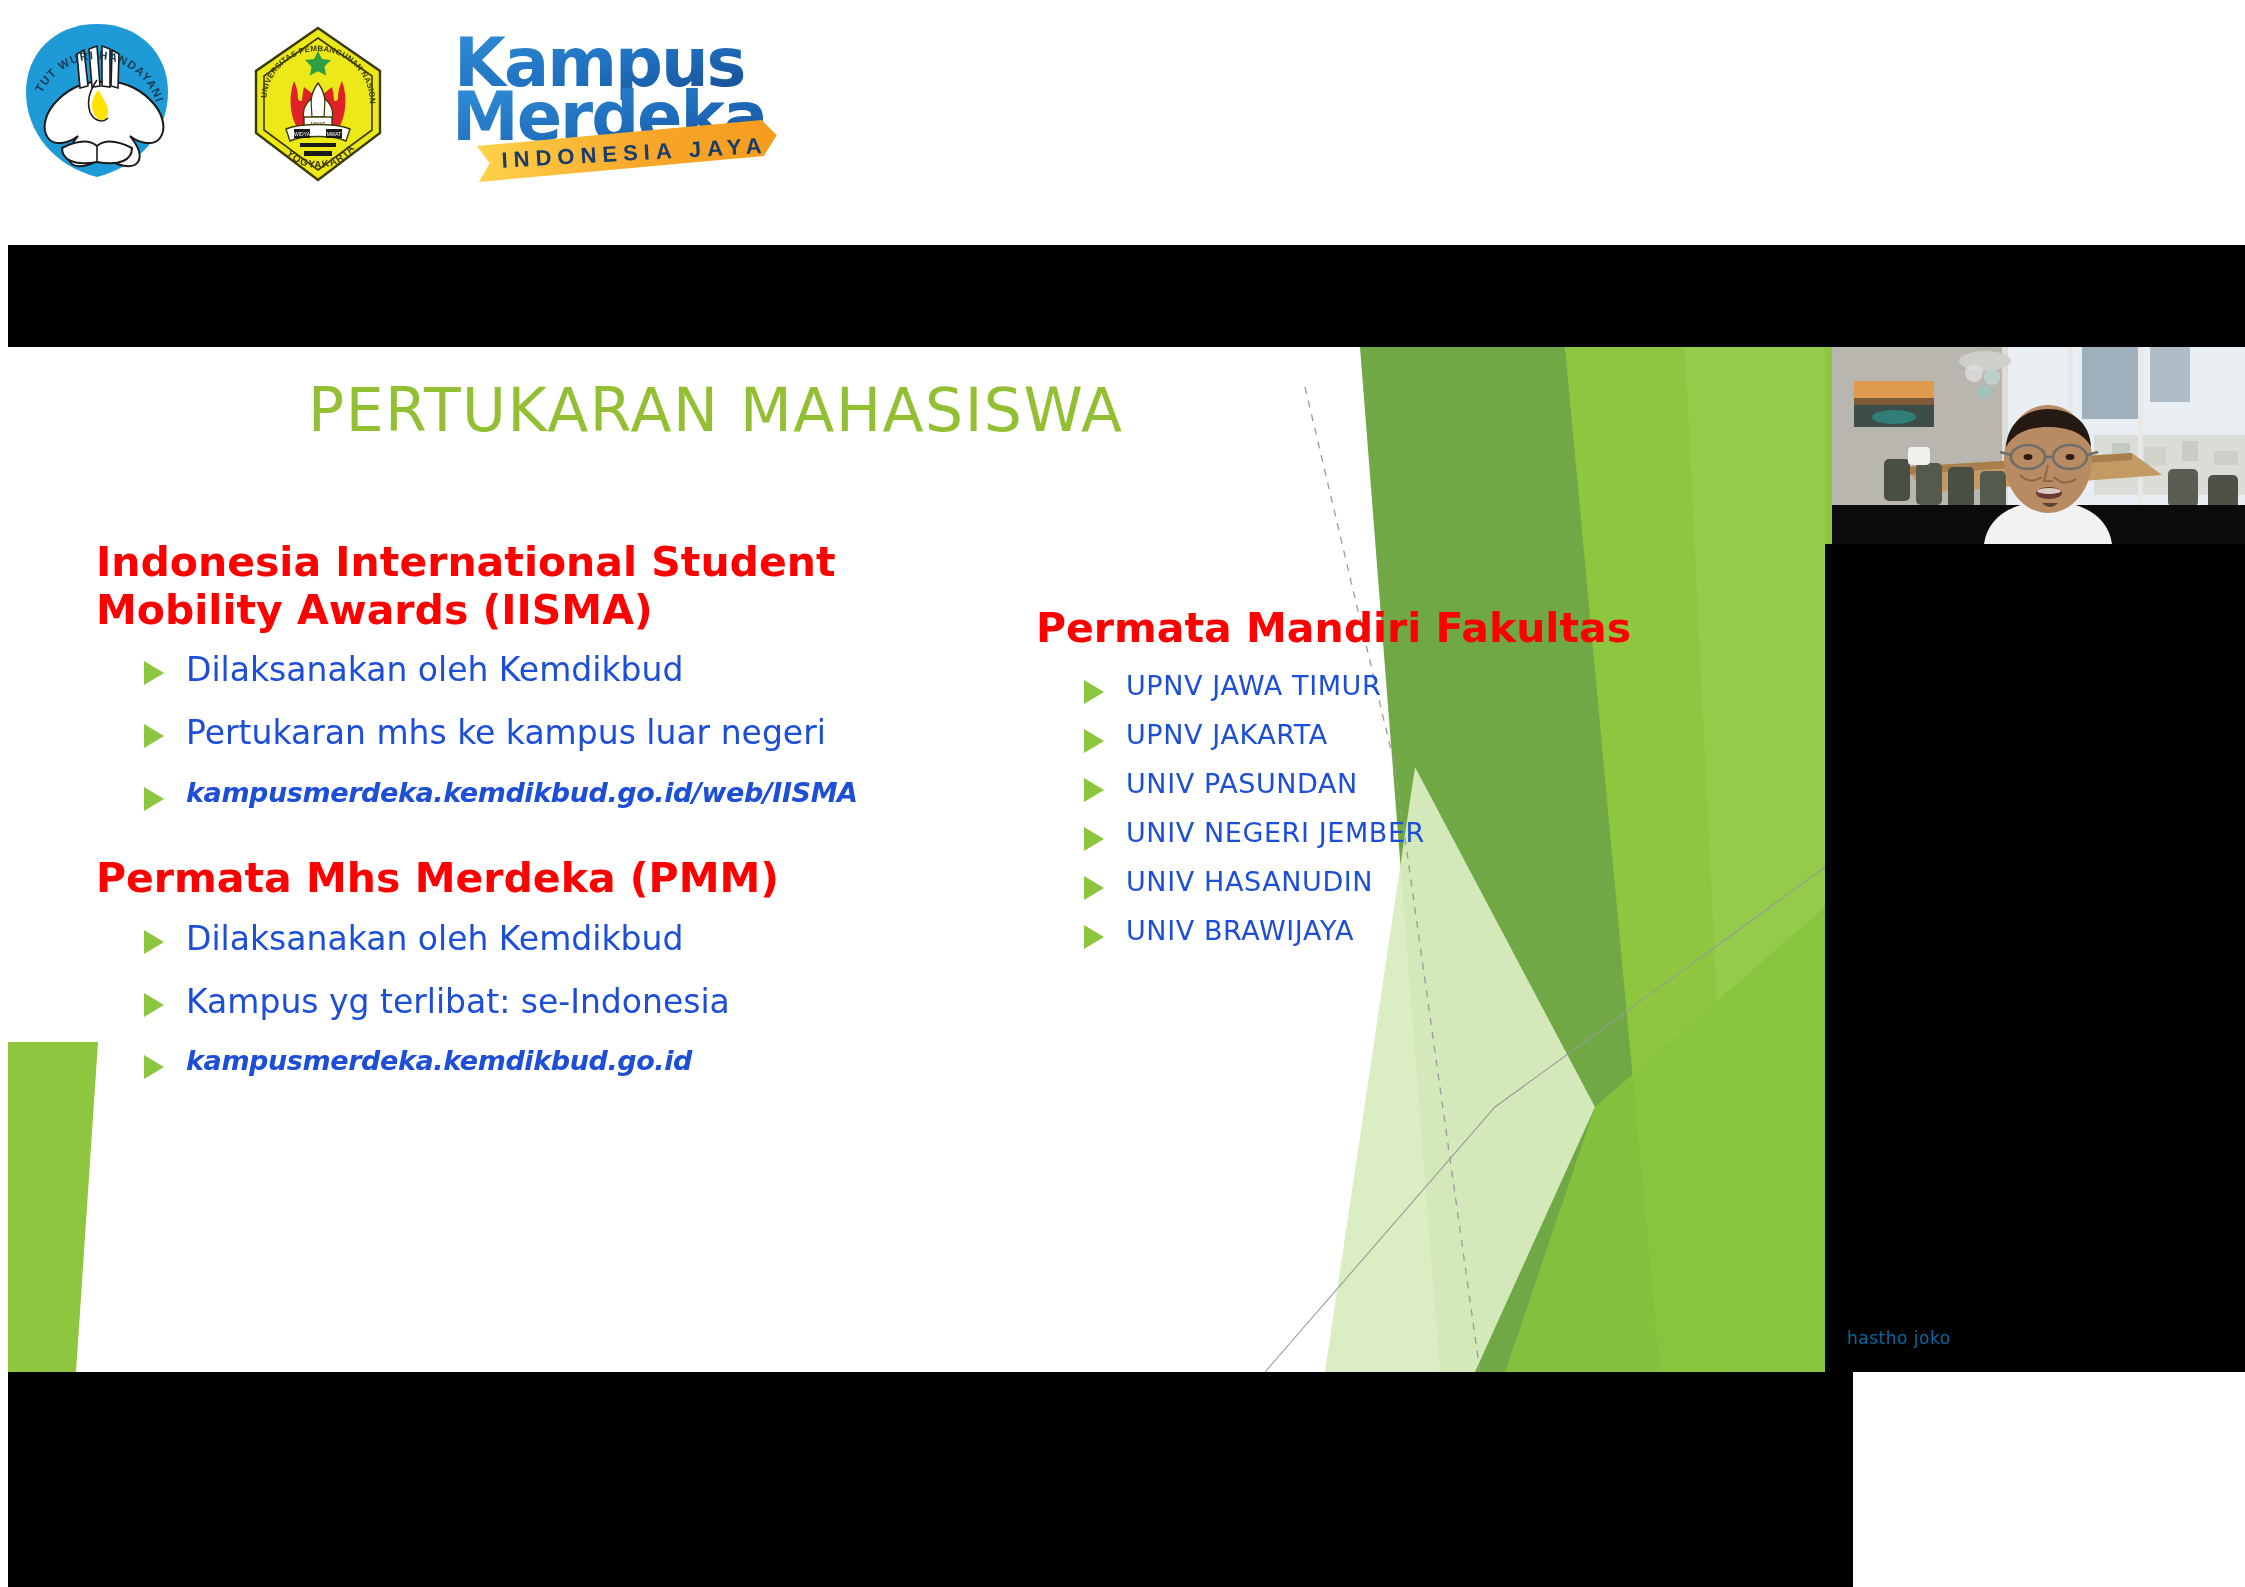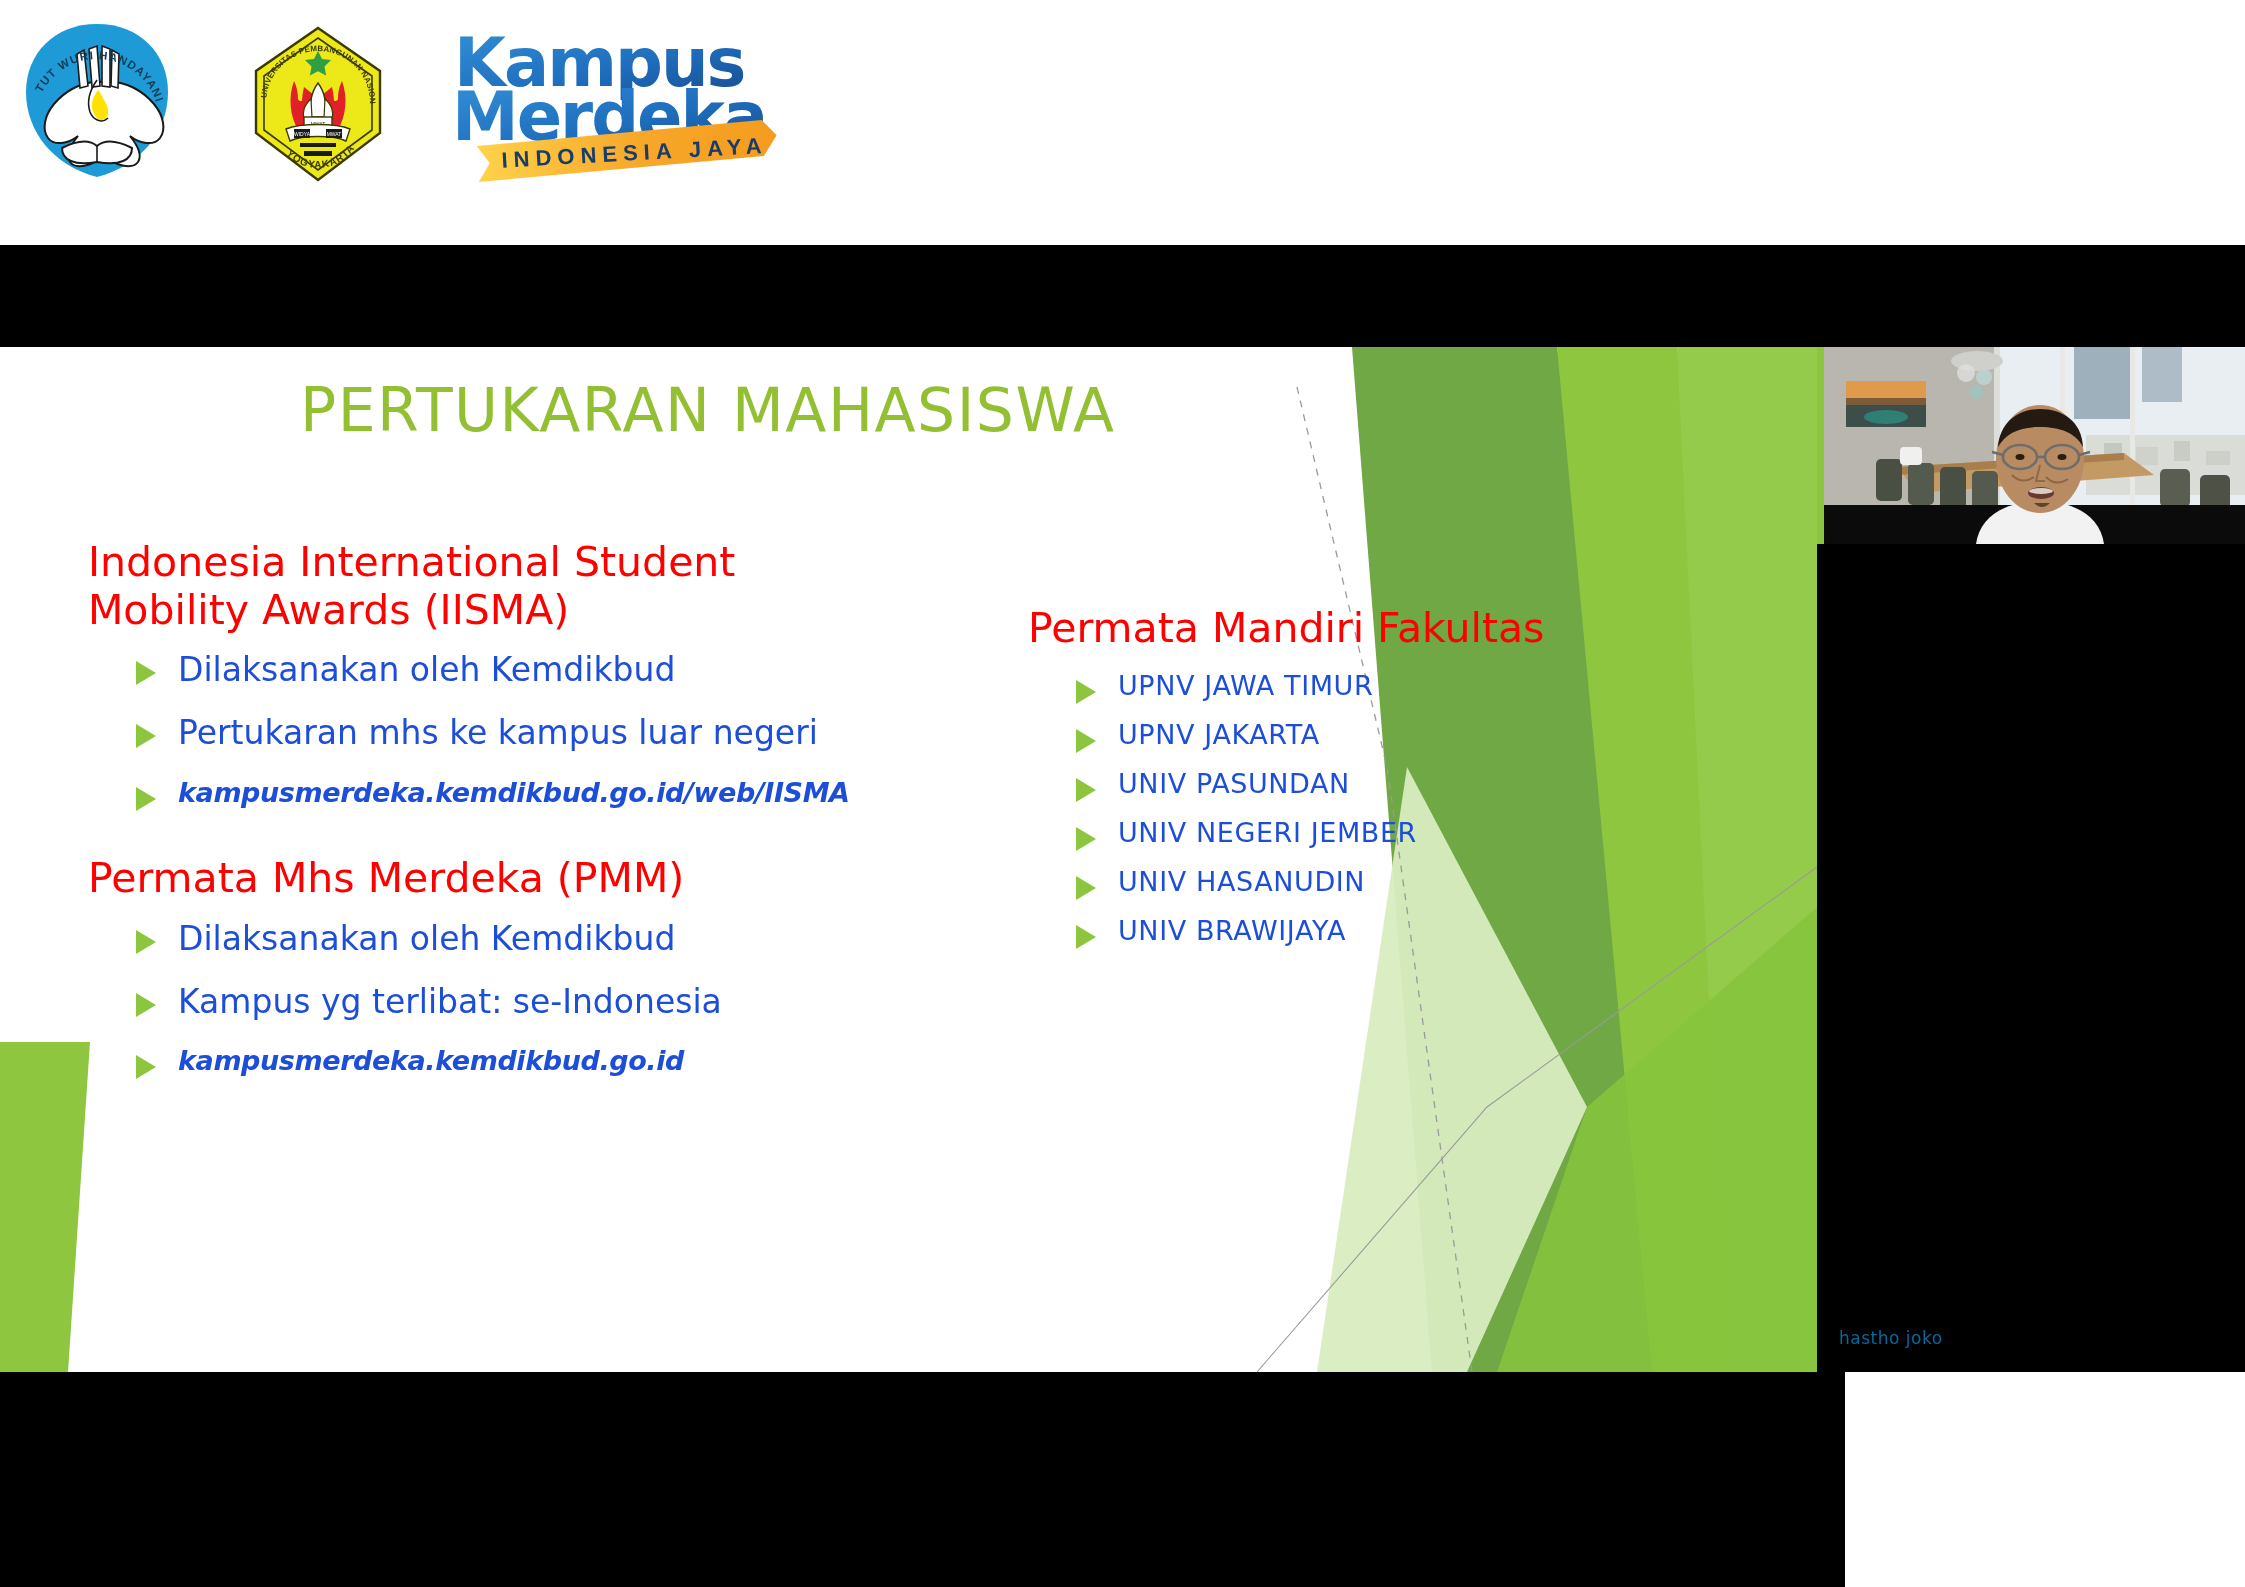--- a/index.html
+++ b/index.html
@@ -13,21 +13,21 @@
   .logo { position:absolute; }
 
   
   #logo-kemdikbud { left:22px; top:20px; width:150px; height:160px; }
   
   #logo-upn { left:248px; top:25px; width:140px; height:158px; }
   
   #logo-km { left:452px; top:22px; width:345px; height:168px; }
 
   
-  #video-region { position:absolute; left:0; top:245px; width:1845px; height:1342px; background:#000000; }
+  #video-region { position:absolute; left:8px; top:245px; width:1845px; height:1342px; background:#000000; }
 
   #letterbox-top { position:absolute; left:0; top:0; width:2245px; height:102px; background:#000000; }
 
   
   #slide {
     position:absolute; left:0; top:102px; width:1817px; height:1025px;
     background:#ffffff; overflow:hidden;
   }
 
   
@@ -40,21 +40,21 @@
     font-size:60px; color:#93BF33; letter-spacing:1.5px;
     font-family:"DejaVu Sans", sans-serif; font-weight:400;
     white-space:nowrap;
   }
 
   .col { position:absolute; }
   #col-left  { left:88px;  top:192px; width:790px; }
   #col-right { left:1016px; top:258px; width:500px;margin-left:12px; }
 
   .sect-head {
-    color:#FF0000; font-size:41px; font-weight:normal;
+    color:#FF0000; font-size:41px; font-weight:bold;
     font-family:"DejaVu Sans", sans-serif;
     line-height:1.16; margin-bottom:18px; white-space:nowrap;
   }
   .sect-head.wrap { white-space:normal; }
 
   .blist { list-style:none; }
   .blist li {
     display:flex; align-items:flex-start; gap:22px;
     margin:0 0 26px 0; padding-left:48px;
   }

